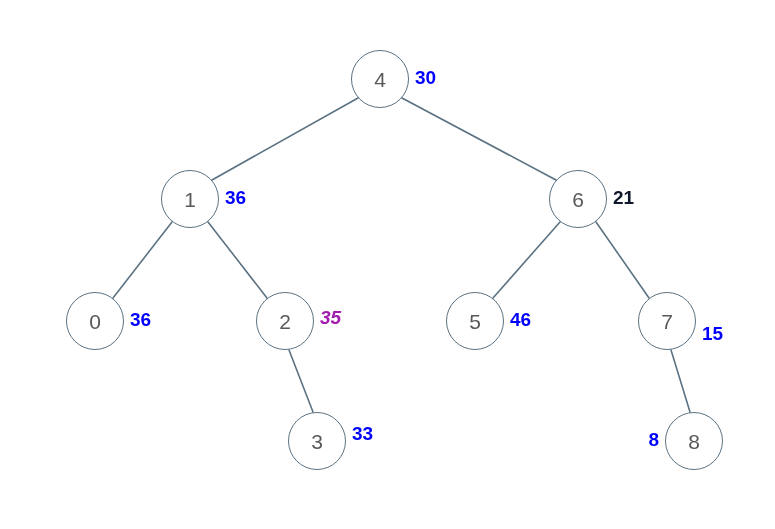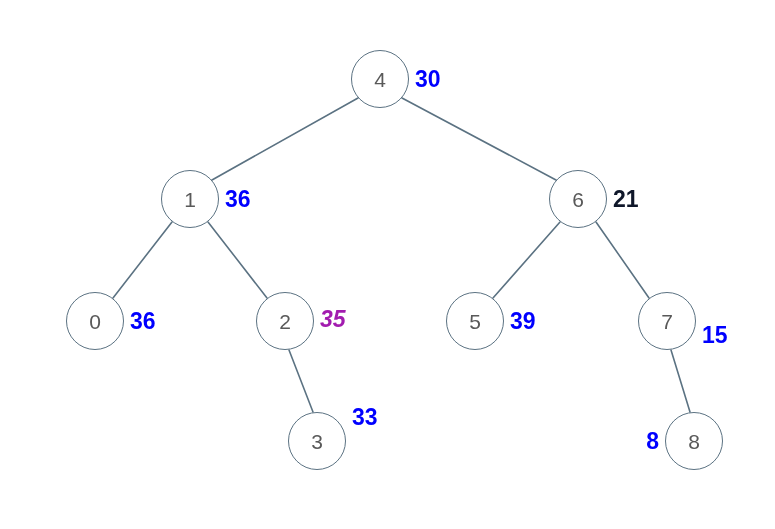--- a/index.html
+++ b/index.html
@@ -39,21 +39,21 @@
   .node-id {
     color: #595959;
     font-size: 21px;
     font-family: "Liberation Sans", sans-serif;
     line-height: 1;
     user-select: none;
   }
   .node-weight {
     position: absolute;
     color: #0000ff;
-    font-size: 23px;
+    font-size: 19px;
     font-weight: bold;
     font-family: "Liberation Sans", sans-serif;
     line-height: 1;
     white-space: nowrap;
     user-select: none;
   }
 </style>
 </head>
 <body>
 
@@ -85,27 +85,27 @@
         <span class="node-id" style="color: rgb(89, 89, 89);">0</span>
       </div>
       <span class="node-weight" style="color: rgb(0, 0, 255); top: 310px; left: 130px;">36</span>
       <div class="tree-node" style="left: 256px; top: 292px; width: 58px; height: 58px; border-color: rgb(91, 114, 130); background: rgb(255, 255, 255);">
         <span class="node-id" style="color: rgb(89, 89, 89);">2</span>
       </div>
       <span class="node-weight" style="color: #a21caf; top: 308px; left: 320px; font-style: italic;">35</span>
       <div class="tree-node" style="left: 446px; top: 292px; width: 58px; height: 58px; border-color: rgb(91, 114, 130); background: rgb(255, 255, 255);">
         <span class="node-id" style="color: rgb(89, 89, 89);">5</span>
       </div>
-      <span class="node-weight" style="color: rgb(0, 0, 255); top: 310px; left: 510px;">39</span>
+      <span class="node-weight" style="color: rgb(0, 0, 255); top: 310px; left: 510px;">46</span>
       <div class="tree-node" style="left: 638px; top: 292px; width: 58px; height: 58px; border-color: rgb(91, 114, 130); background: rgb(255, 255, 255);">
         <span class="node-id" style="color: rgb(89, 89, 89);">7</span>
       </div>
       <span class="node-weight" style="color: rgb(0, 0, 255); top: 324px; left: 702px;">15</span>
       <div class="tree-node" style="left: 288px; top: 412px; width: 58px; height: 58px; border-color: rgb(91, 114, 130); background: rgb(255, 255, 255);">
         <span class="node-id" style="color: rgb(89, 89, 89);">3</span>
       </div>
-      <span class="node-weight" style="color: rgb(0, 0, 255); top: 406px; left: 352px;">33</span>
+      <span class="node-weight" style="color: rgb(0, 0, 255); top: 424px; left: 352px;">33</span>
       <div class="tree-node" style="left: 665px; top: 412px; width: 58px; height: 58px; border-color: rgb(91, 114, 130); background: rgb(255, 255, 255);">
         <span class="node-id" style="color: rgb(89, 89, 89);">8</span>
       </div>
       <span class="node-weight" style="color: rgb(0, 0, 255); top: 430px; right: 116px; text-align: right;">8</span>
     </div>
 </div>
 
 </body></html>

